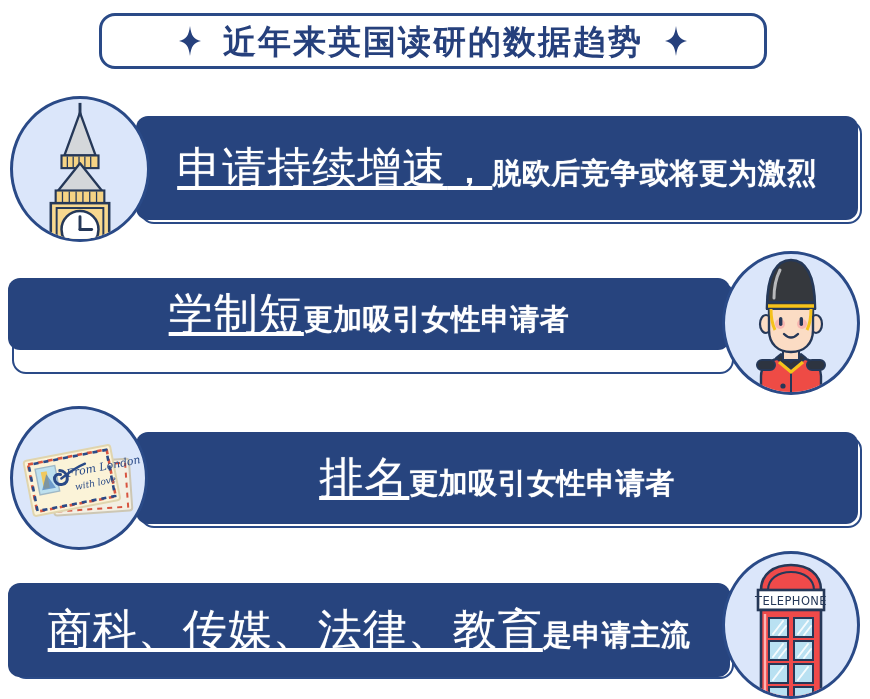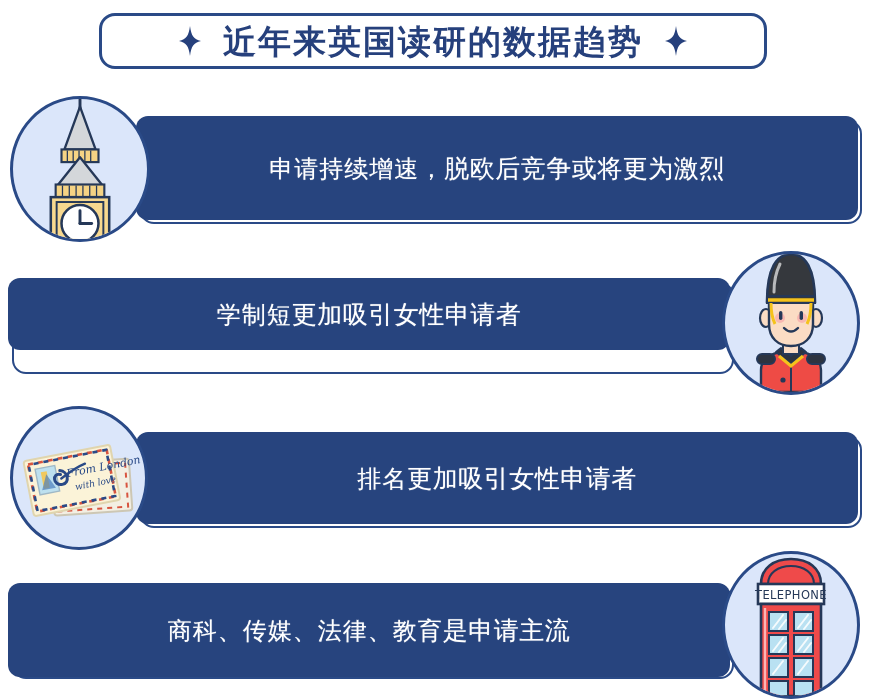--- a/index.html
+++ b/index.html
@@ -74,38 +74,40 @@
   .bar-text {
     width: 100%;
     text-align: center;
     color: #ffffff;
     white-space: nowrap;
     line-height: 1;
     text-shadow: 0 0 1px rgba(255,255,255,0.55);
     font-family: "DejaVu Sans", "Liberation Sans", sans-serif;
   }
   .t-big {
-    font-size: 24px;
+    font-size: 44px;
     letter-spacing: 1px;
+    text-decoration: underline;
   }
   .t-small {
-    font-size: 25px;
+    font-size: 29px;
     letter-spacing: 0.5px;
+    font-weight: bold;
   }
 
   
   .icon-bubble {
     position: absolute;
     background: #dbe6fa;
     border: 3px solid #2a4a87;
     border-radius: 50%;
     box-sizing: border-box;
     overflow: hidden;
     display: flex;
-    align-items: flex-end;
+    align-items: flex-start;
     justify-content: center;
   }
   .icon-bubble svg { display: block; }
 
   .row1 .bar-shadow { left: 140px; top: 120px; width: 722px; height: 104px; }
   .row1 .bar        { left: 136px; top: 116px; width: 722px; height: 104px; }
   .row1 .icon-bubble{ left: 10px;  top: 96px;  width: 140px; height: 146px; }
 
   .row2 .bar-shadow { left: 12px;  top: 282px; width: 722px; height: 92px; }
   .row2 .bar        { left: 8px;   top: 278px; width: 722px; height: 72px; }

